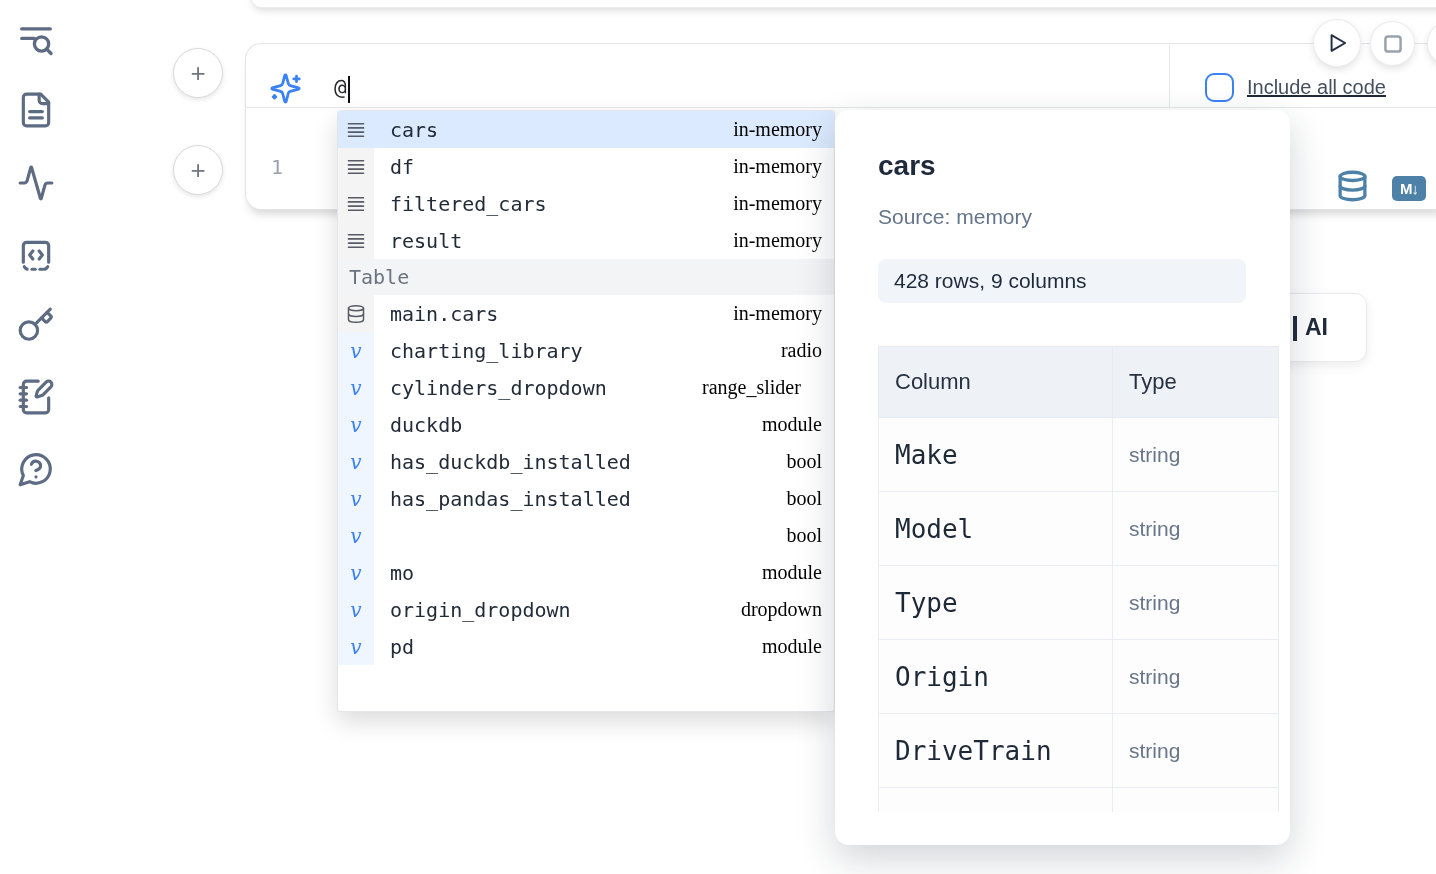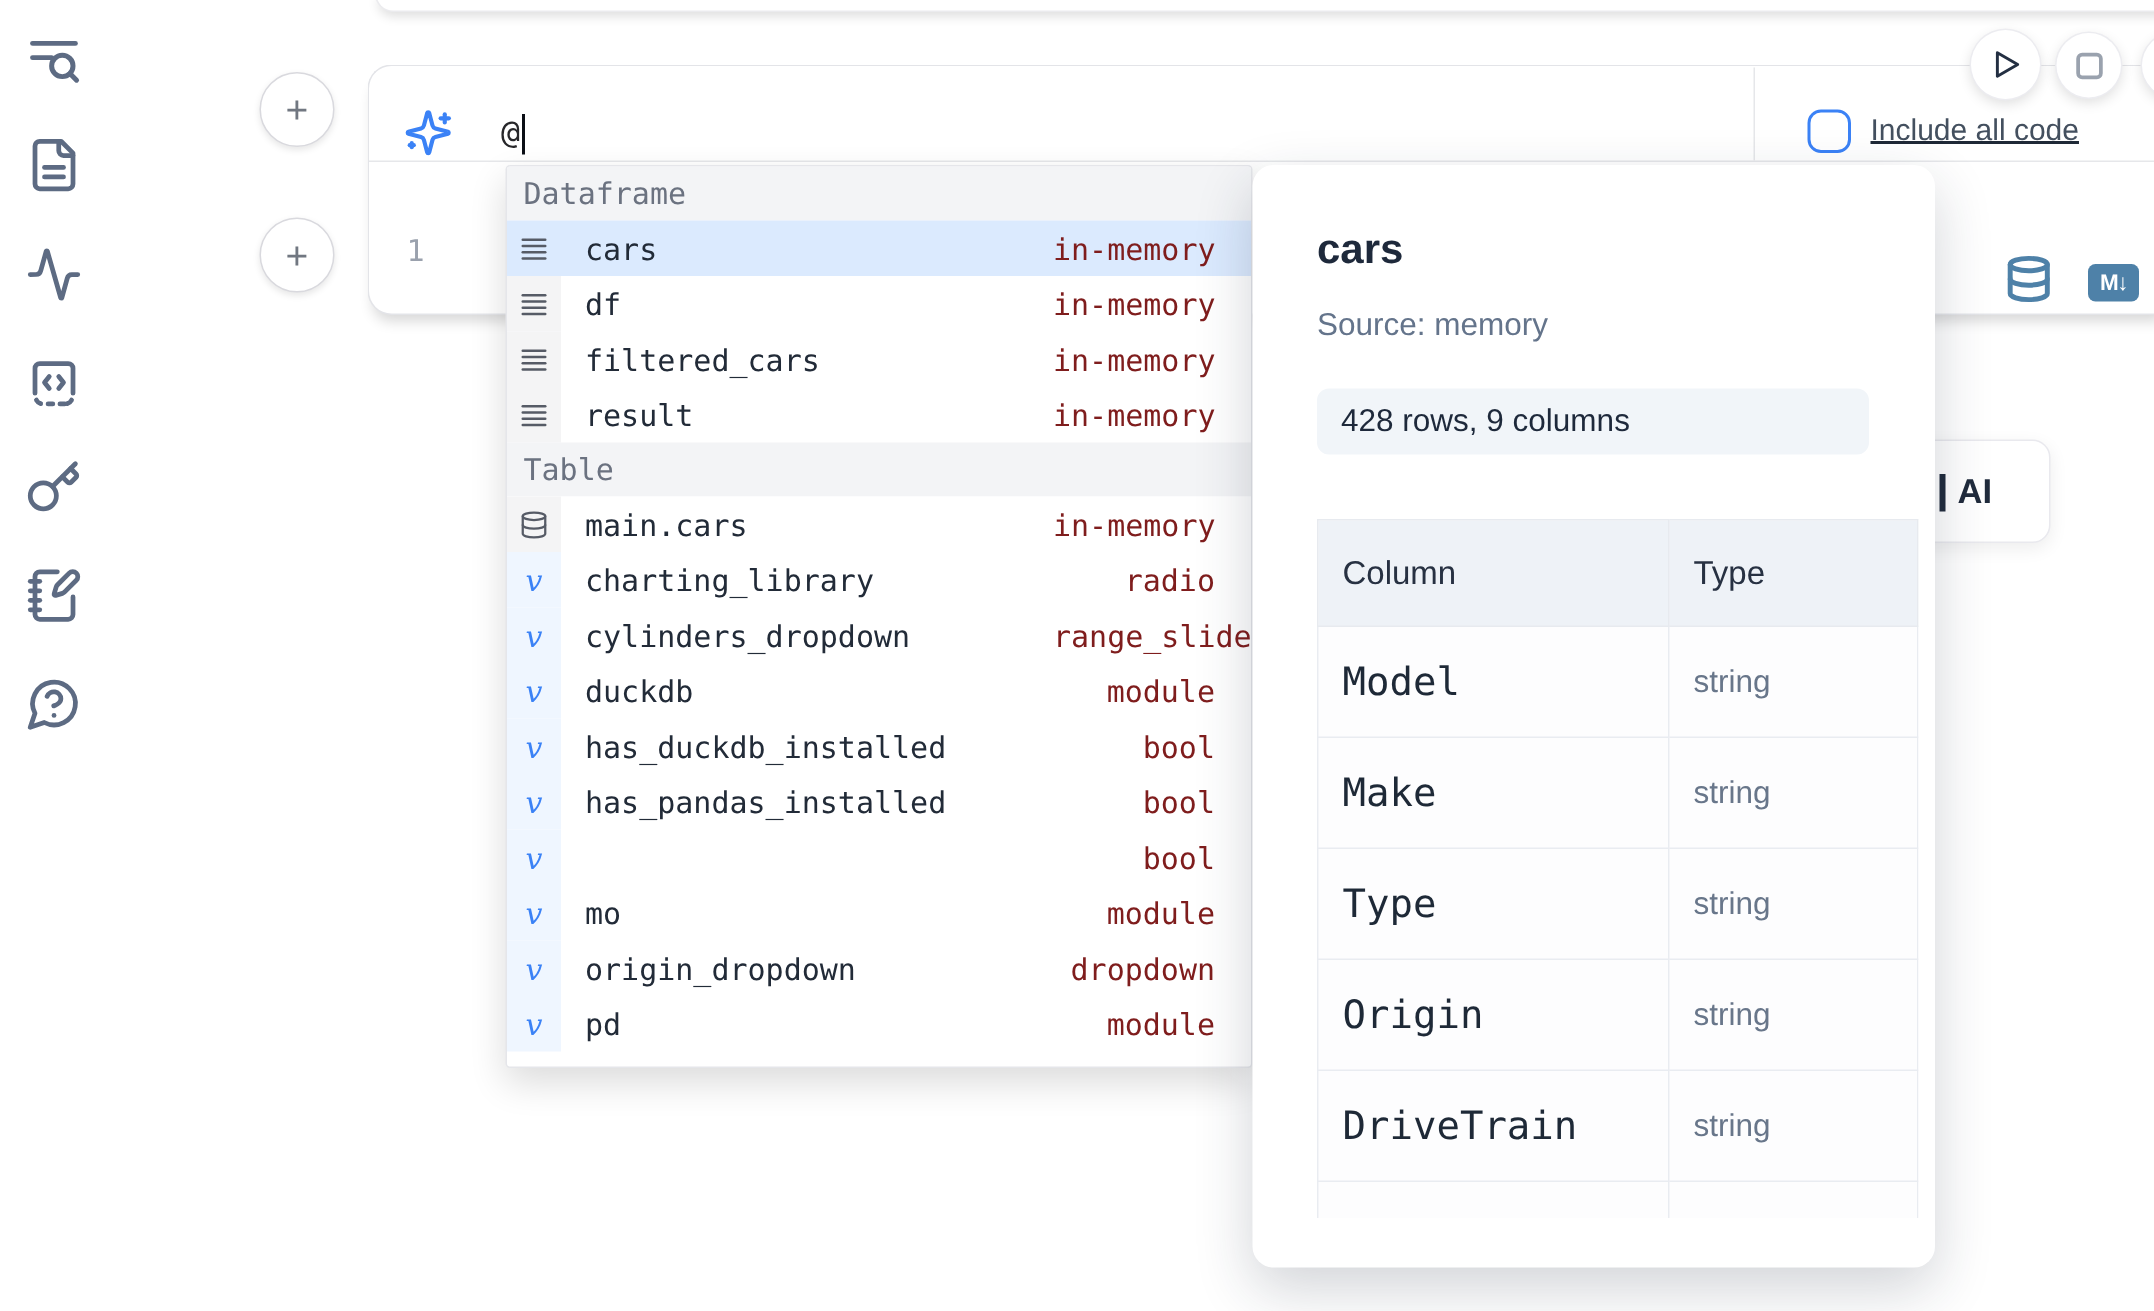--- a/index.html
+++ b/index.html
@@ -96,22 +96,22 @@
   .ac-row { height:37px; display:flex; align-items:center; background:#fff; cursor:pointer; }
   .ac-row.selected { background:var(--selected-row,#dbeafe); }
   .ac-icon-cell { width:36px; height:100%; flex:none; display:flex; align-items:center; justify-content:center; }
   .ac-row.sec-dataframe .ac-icon-cell, .ac-row.sec-table .ac-icon-cell { background:#f4f4f5; }
   .ac-row.sec-variable .ac-icon-cell { background:#eff6ff; }
   .ac-row.selected .ac-icon-cell { background:transparent; }
   .ac-icon-cell svg { width:20px; height:20px; color:#565b66; }
   .ac-var-glyph { font-family:"DejaVu Serif", serif; font-style:italic; font-size:20px; color:var(--accent,#3b82f6); line-height:1; }
   .ac-name { margin-left:16px; color:#222b38; white-space:nowrap; }
   .ac-type {
-    margin-left:auto; flex:none; width:132px; padding-right:24px;
-    text-align:right; overflow:hidden; white-space:nowrap; color:#7f1d1d;
+    margin-left:auto; flex:none; width:132px; padding-right:12px;
+    text-align:right; overflow:hidden; white-space:nowrap; color:#000000;font-family:Liberation Serif, serif;
   }
 
   
   .preview-panel {
     position:absolute; left:835px; top:110px; width:455px; height:735px; z-index:20;
     background:#fff; border-radius:14px; box-shadow:0 14px 38px rgba(30,41,59,0.20);
   }
   .pv-title { position:absolute; left:43px; top:40px; font-size:28px; font-weight:bold; color:#1e293b; }
   .pv-source { position:absolute; left:43px; top:95px; font-size:21px; color:#64748b; }
   .pv-pill {
@@ -246,21 +246,20 @@
   </div>
   <div class="circle-btn partial"></div>
 </div>
 
 <div class="ai-button">
   <span class="ai-partial-bar"></span>
   <span class="ai-label">AI</span>
 </div>
 
 <div class="autocomplete" id="autocomplete">
-    <div class="ac-header">Dataframe</div>
     <div class="ac-row sec-dataframe selected">
       <span class="ac-icon-cell">
         <svg viewBox="0 0 24 24" fill="none" stroke="currentColor" stroke-width="2" stroke-linecap="round">
           <path d="M3 4.5h18"></path>
           <path d="M3 9.5h18"></path>
           <path d="M3 14.5h18"></path>
           <path d="M3 19.5h18"></path>
         </svg>
       </span>
       <span class="ac-name">cars</span>
@@ -389,28 +388,28 @@
           <col class="c2">
         </colgroup>
     <thead>
           <tr>
             <th>Column</th>
             <th>Type</th>
           </tr>
         </thead>
         <tbody>
           <tr>
+            <td class="pv-col-name">Make</td>
+            <td class="pv-col-type">string</td>
+          </tr>
+          <tr>
             <td class="pv-col-name">Model</td>
             <td class="pv-col-type">string</td>
           </tr>
           <tr>
-            <td class="pv-col-name">Make</td>
-            <td class="pv-col-type">string</td>
-          </tr>
-          <tr>
             <td class="pv-col-name">Type</td>
             <td class="pv-col-type">string</td>
           </tr>
           <tr>
             <td class="pv-col-name">Origin</td>
             <td class="pv-col-type">string</td>
           </tr>
           <tr>
             <td class="pv-col-name">DriveTrain</td>
             <td class="pv-col-type">string</td>

